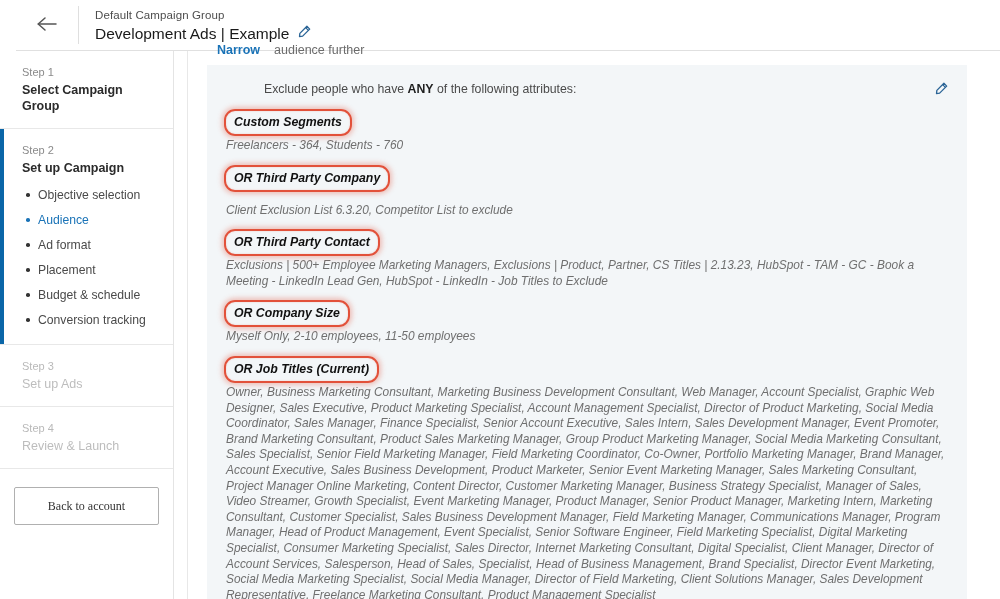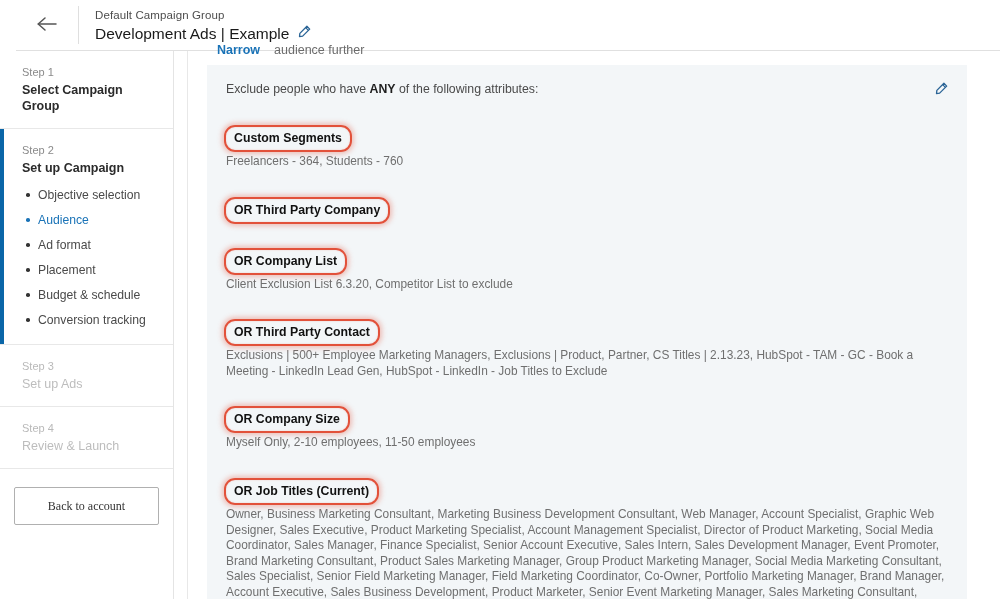--- a/index.html
+++ b/index.html
@@ -71,28 +71,28 @@
   .narrow-line {
     position: absolute; left: 43px; top: -9px; font-size: 12.5px; line-height: 16px; white-space: nowrap;
   }
   .narrow-link { color: #1a73b7; font-weight: bold; cursor: pointer; }
   .narrow-rest { color: #6b6b6b; margin-left: 14px; }
 
   .excl-card {
     position: absolute; left: 33px; top: 14px; right: 33px; bottom: -40px;
     background: #f3f6f8; padding: 16px 19px 20px 19px; overflow: hidden;
   }
-  .excl-head-row { display: flex; align-items: flex-start; justify-content: space-between; }
+  .excl-head-row { display: flex; align-items: flex-start; justify-content: space-between; margin-left: 38px; }
   .excl-head {
     font-size: 12.3px; color: #4a4a4a; line-height: 17px;
   }
   .excl-head b { color: #1f1f1f; font-weight: bold; }
   .card-pencil { background: none; border: none; cursor: pointer; padding: 0; margin-top: 1px; }
 
-  .attr-group { margin-top: 30px; }
+  .attr-group { margin-top: 14px; font-style: italic; }
   .attr-group:first-of-type { margin-top: 16px; }
   .chip-wrap { display: inline-block; position: relative; }
   .chip {
     display: inline-block; font-size: 12.3px; font-weight: bold; color: #111;
     line-height: 15px; padding: 2px 8px 3px 8px; white-space: nowrap;
   }
   .chip-wrap.hl::before {
     content: ""; position: absolute; left: -2px; top: -3px; right: -2px; bottom: -3px;
     border: 2.6px solid #e2513a; border-radius: 11px;
     box-shadow: 0 0 5px 2px rgba(226,81,58,0.34), inset 0 0 2px rgba(226,81,58,0.25);
@@ -198,23 +198,20 @@
           <div class="attr-vals">Freelancers - 364, Students - 760</div>
         </div>
 
         <div class="attr-group">
           <span class="chip-wrap hl">
             <span class="chip">OR Third Party Company</span>
           </span>
         </div>
 
         <div class="attr-group">
-          <span class="chip-wrap hl">
-            <span class="chip">OR Company List</span>
-          </span>
           <div class="attr-vals">Client Exclusion List 6.3.20, Competitor List to exclude</div>
         </div>
 
         <div class="attr-group">
           <span class="chip-wrap hl">
             <span class="chip">OR Third Party Contact</span>
           </span>
           <div class="attr-vals">Exclusions | 500+ Employee Marketing Managers, Exclusions | Product, Partner, CS Titles | 2.13.23, HubSpot - TAM - GC - Book a Meeting - LinkedIn Lead Gen, HubSpot - LinkedIn - Job Titles to Exclude</div>
         </div>
 

